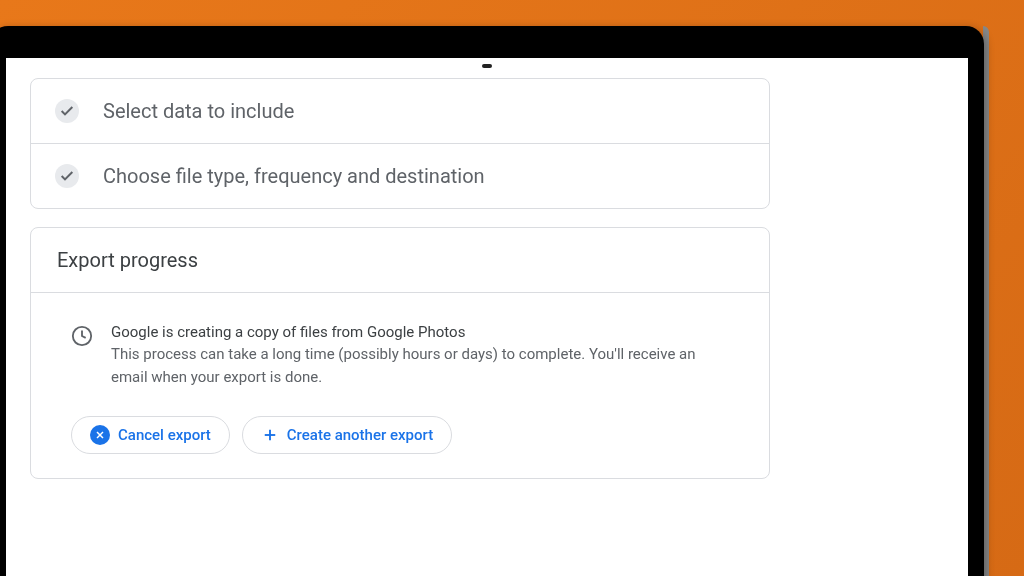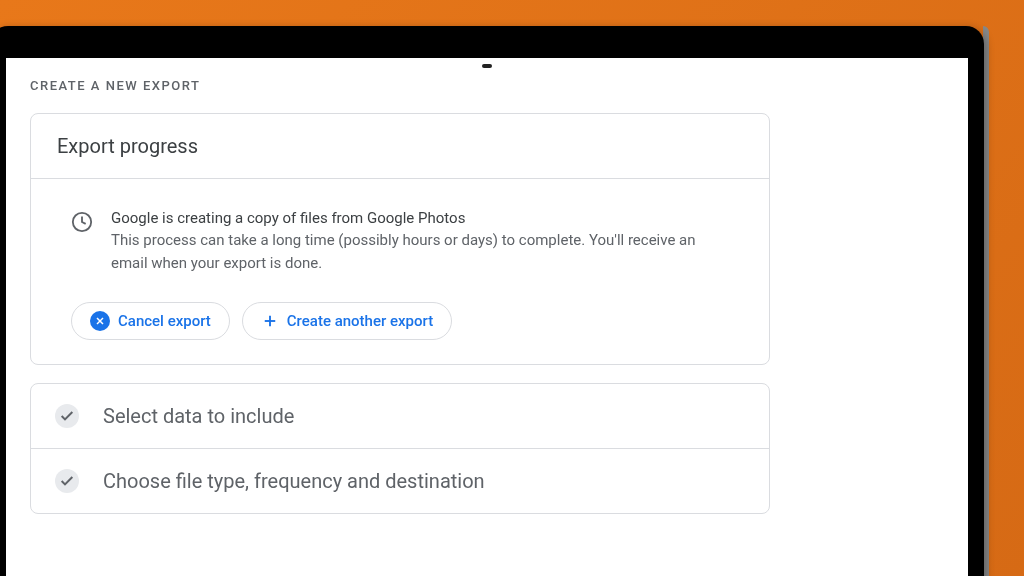--- a/index.html
+++ b/index.html
@@ -169,21 +169,39 @@
       color: #1a73e8;
     }
   </style>
 </head>
 <body>
 
 <div class="laptop-edge"></div>
 <div class="laptop-frame">
   <div class="camera-dot"></div>
   <div class="screen">
-    <div class="page-title">CREATE A NEW EXPORT</div>
+
+    <div class="card">
+      <div class="step-row">
+        <div class="check-circle">
+          <svg viewBox="0 0 24 24" fill="none" stroke="#5f6368" stroke-width="3">
+            <polyline points="4,12 9,17 20,6"></polyline>
+          </svg>
+        </div>
+        <div class="step-label">Select data to include</div>
+      </div>
+      <div class="step-row">
+        <div class="check-circle">
+          <svg viewBox="0 0 24 24" fill="none" stroke="#5f6368" stroke-width="3">
+            <polyline points="4,12 9,17 20,6"></polyline>
+          </svg>
+        </div>
+        <div class="step-label">Choose file type, frequency and destination</div>
+      </div>
+    </div>
 
     <div class="card">
       <div class="progress-header">
         <div class="progress-title">Export progress</div>
       </div>
       <div class="progress-body">
         <div class="progress-content">
           <svg class="clock-icon" viewBox="0 0 24 24" fill="none" stroke="#5f6368" stroke-width="2">
             <circle cx="12" cy="12" r="10"></circle>
             <polyline points="12,6 12,12 16,14"></polyline>
@@ -206,33 +224,14 @@
           <button class="pill-button">
             <svg class="plus-icon" viewBox="0 0 24 24" fill="none" stroke="currentColor" stroke-width="2.5">
               <line x1="12" y1="5" x2="12" y2="19"></line>
               <line x1="5" y1="12" x2="19" y2="12"></line>
             </svg>
             <span>Create another export</span>
           </button>
         </div>
       </div>
     </div>
-
-    <div class="card">
-      <div class="step-row">
-        <div class="check-circle">
-          <svg viewBox="0 0 24 24" fill="none" stroke="#5f6368" stroke-width="3">
-            <polyline points="4,12 9,17 20,6"></polyline>
-          </svg>
-        </div>
-        <div class="step-label">Select data to include</div>
-      </div>
-      <div class="step-row">
-        <div class="check-circle">
-          <svg viewBox="0 0 24 24" fill="none" stroke="#5f6368" stroke-width="3">
-            <polyline points="4,12 9,17 20,6"></polyline>
-          </svg>
-        </div>
-        <div class="step-label">Choose file type, frequency and destination</div>
-      </div>
-    </div>
   </div>
 </div>
 
 </body></html>

